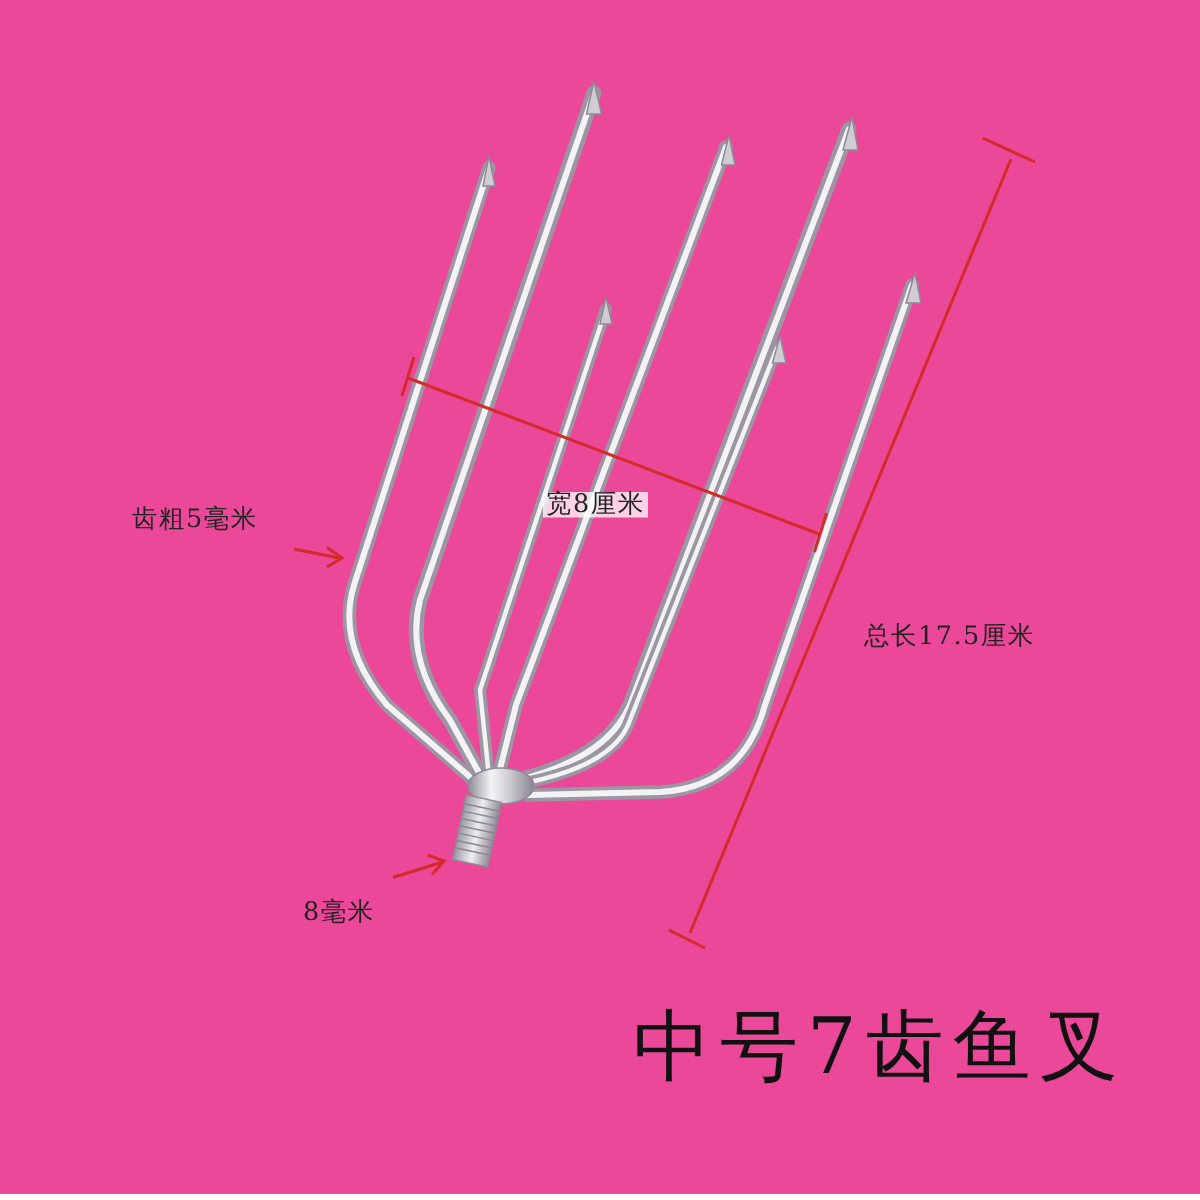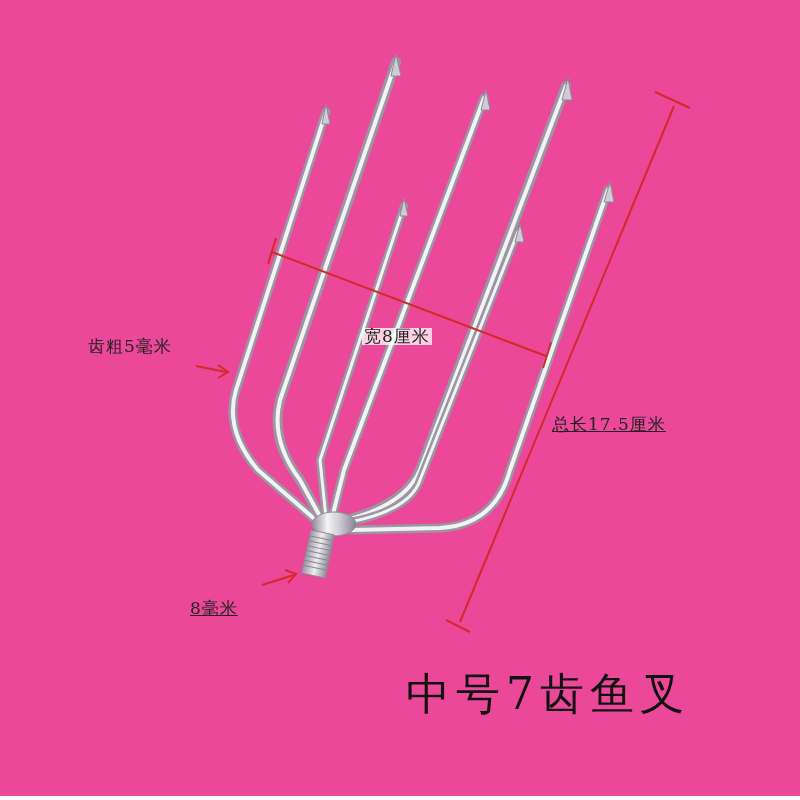--- a/index.html
+++ b/index.html
@@ -13,21 +13,21 @@
   }
   svg.art { position: absolute; left: 0; top: 0; }
   .label {
     position: absolute;
     color: #222222;
     font-family: "DejaVu Serif", "Liberation Serif", serif;
     white-space: nowrap;
     line-height: 1;
   }
   .label.small { font-size: 17px; letter-spacing: 1px; }
-  .label.title { font-size: 44px; letter-spacing: 6px; color: #111111; }
+  .label.title { font-size: 52px; letter-spacing: 6px; color: #111111; margin-left: 16px; }
   .label.bg { background: rgba(255,255,255,0.75); padding: 0 2px; margin-left: 20px; }
 </style>
 </head>
 <body>
 
 <div class="canvas">
 
   <svg class="art" width="800" height="800" viewBox="0 0 800 800">
     <defs>
       <linearGradient id="steel" x1="0" y1="0" x2="1" y2="0">
@@ -127,17 +127,17 @@
 
       <g>
         <line x1="262" y1="585" x2="294" y2="575"></line>
         <polyline points="285,570 296,574 288,583"></polyline>
       </g>
     </g>
   </svg>
 
   <div class="label small" style="left:88px; top:338px;">齿粗5毫米</div>
   <div class="label small bg" style="left:342px; top:328px;">宽8厘米</div>
-  <div class="label small" style="left:552px; top:416px;text-decoration:underline;">总长17.5厘米</div>
-  <div class="label small" style="left:190px; top:600px;text-decoration:underline;">8毫米</div>
+  <div class="label small" style="left:576px; top:416px;">总长17.5厘米</div>
+  <div class="label small" style="left:202px; top:600px;">8毫米</div>
   <div class="label title" style="left:406px; top:672px;">中号7齿鱼叉</div>
 
 </div>
 
 </body></html>

